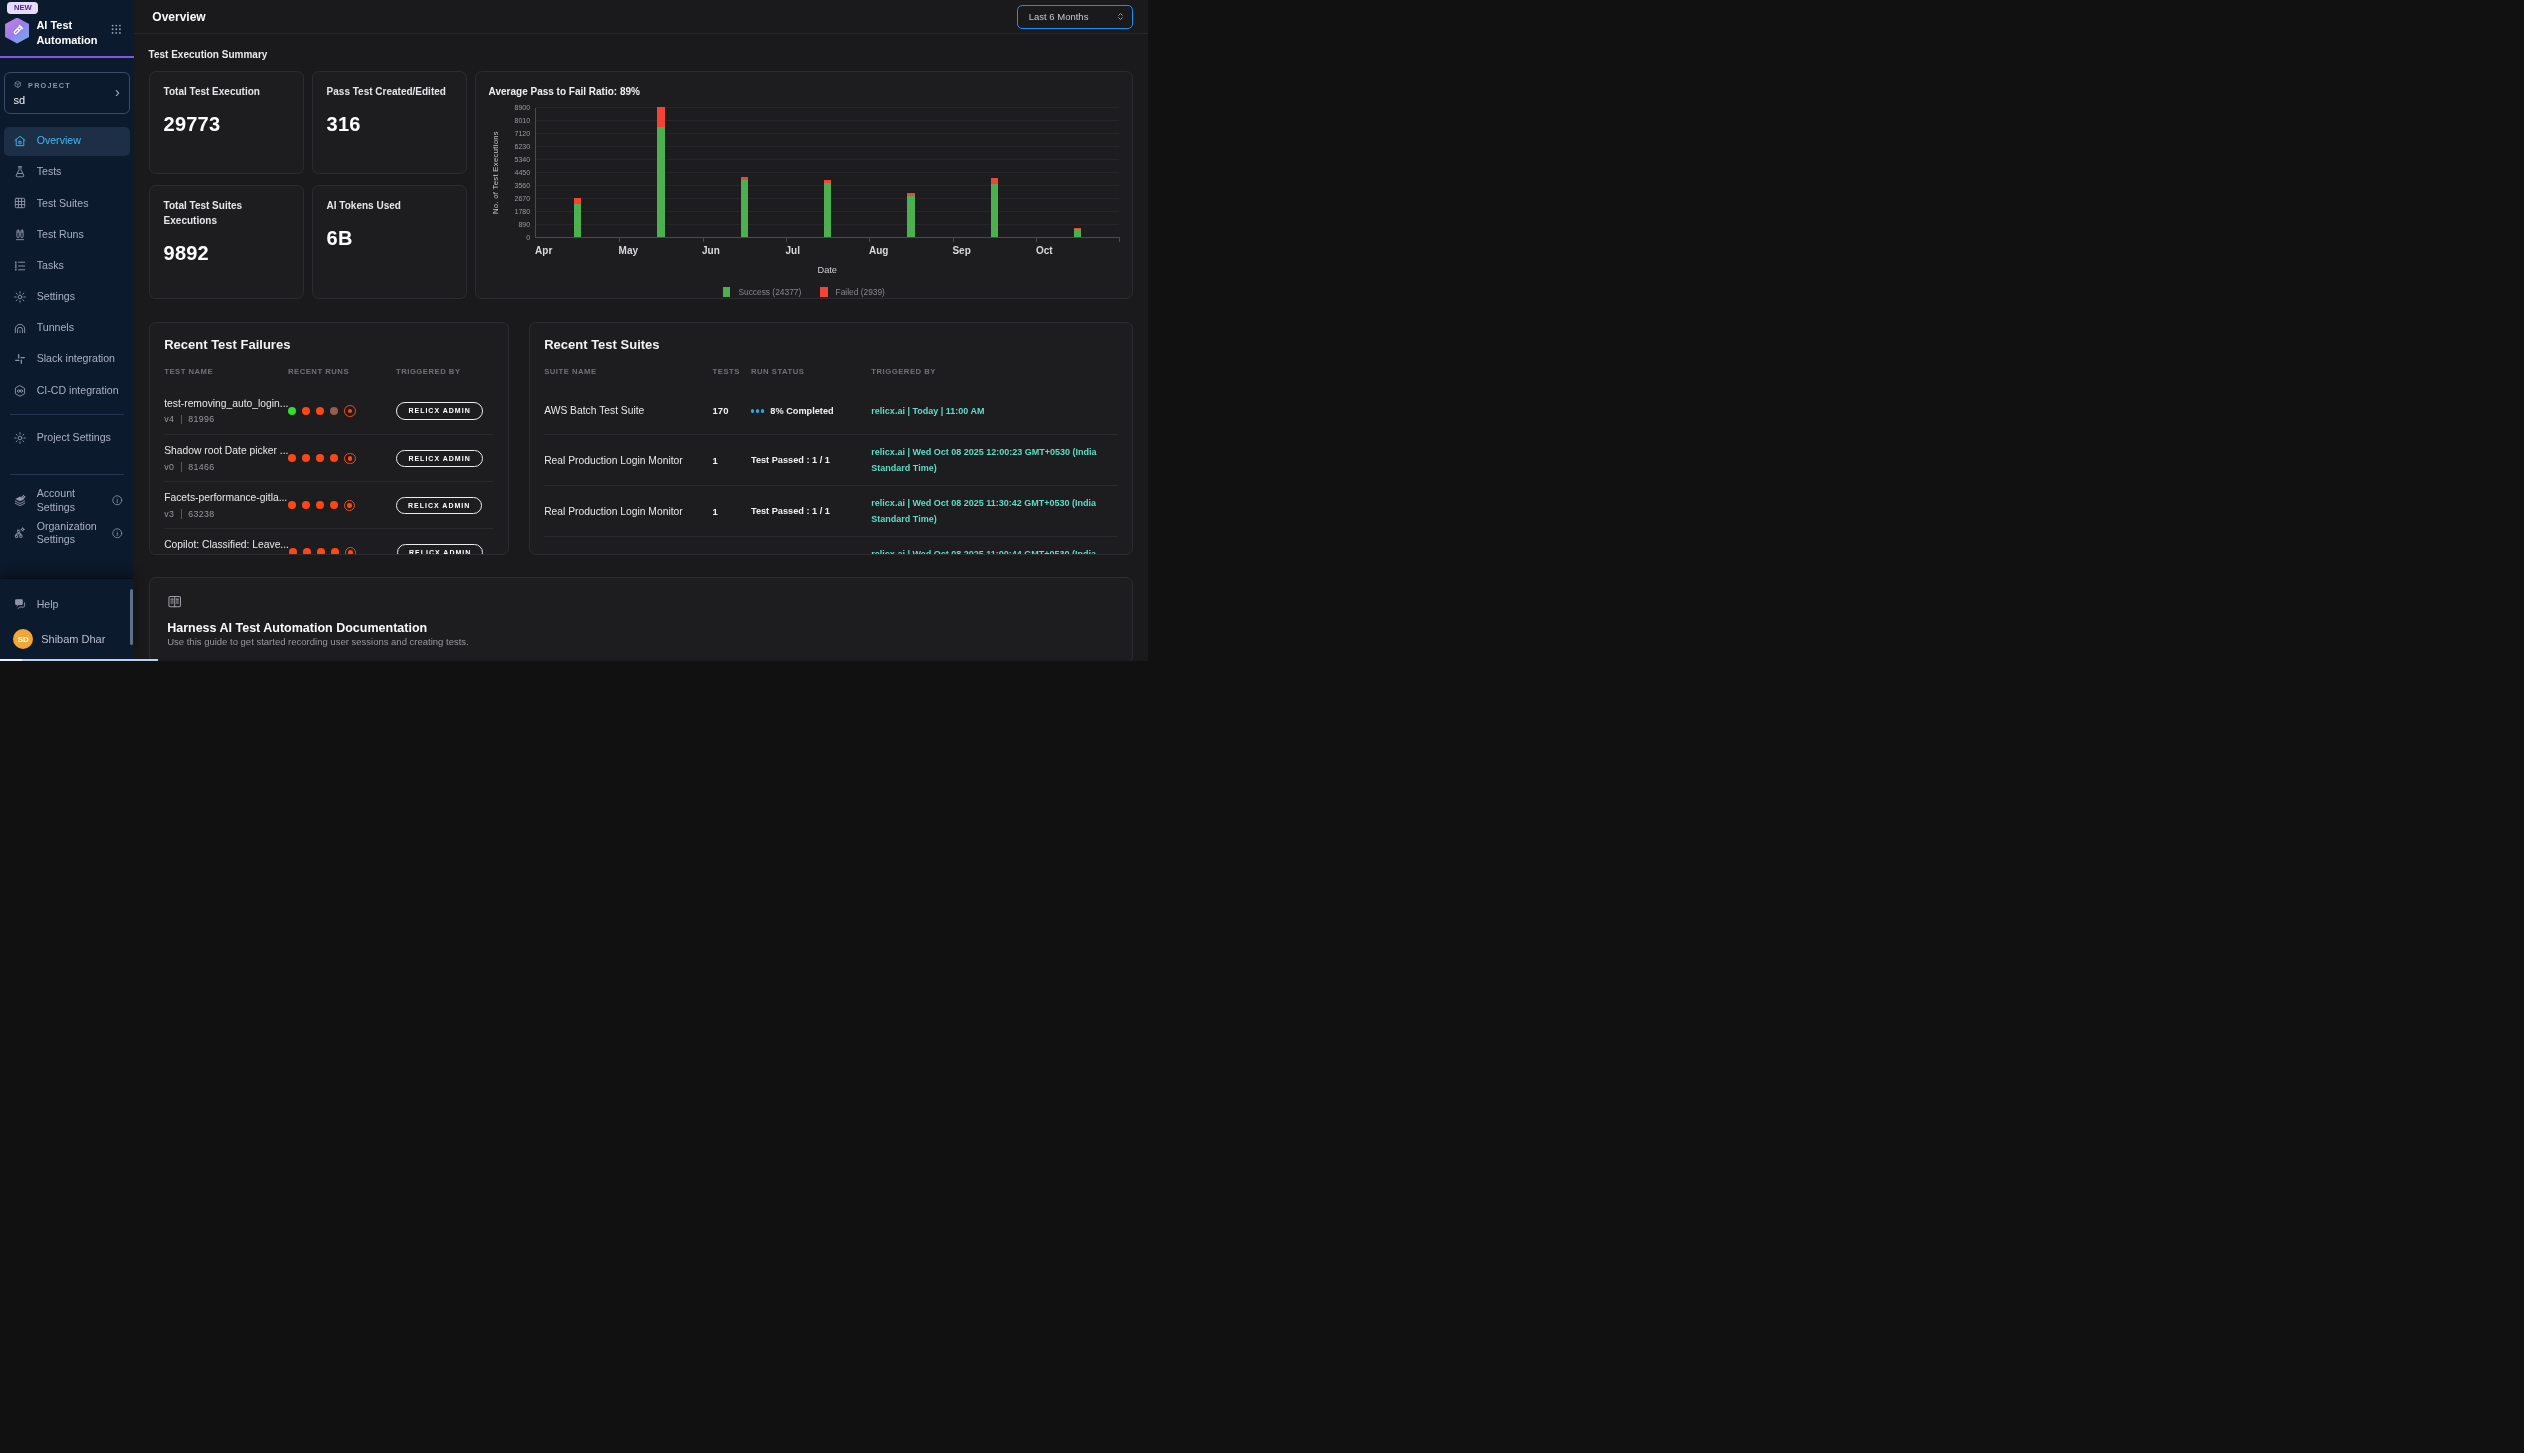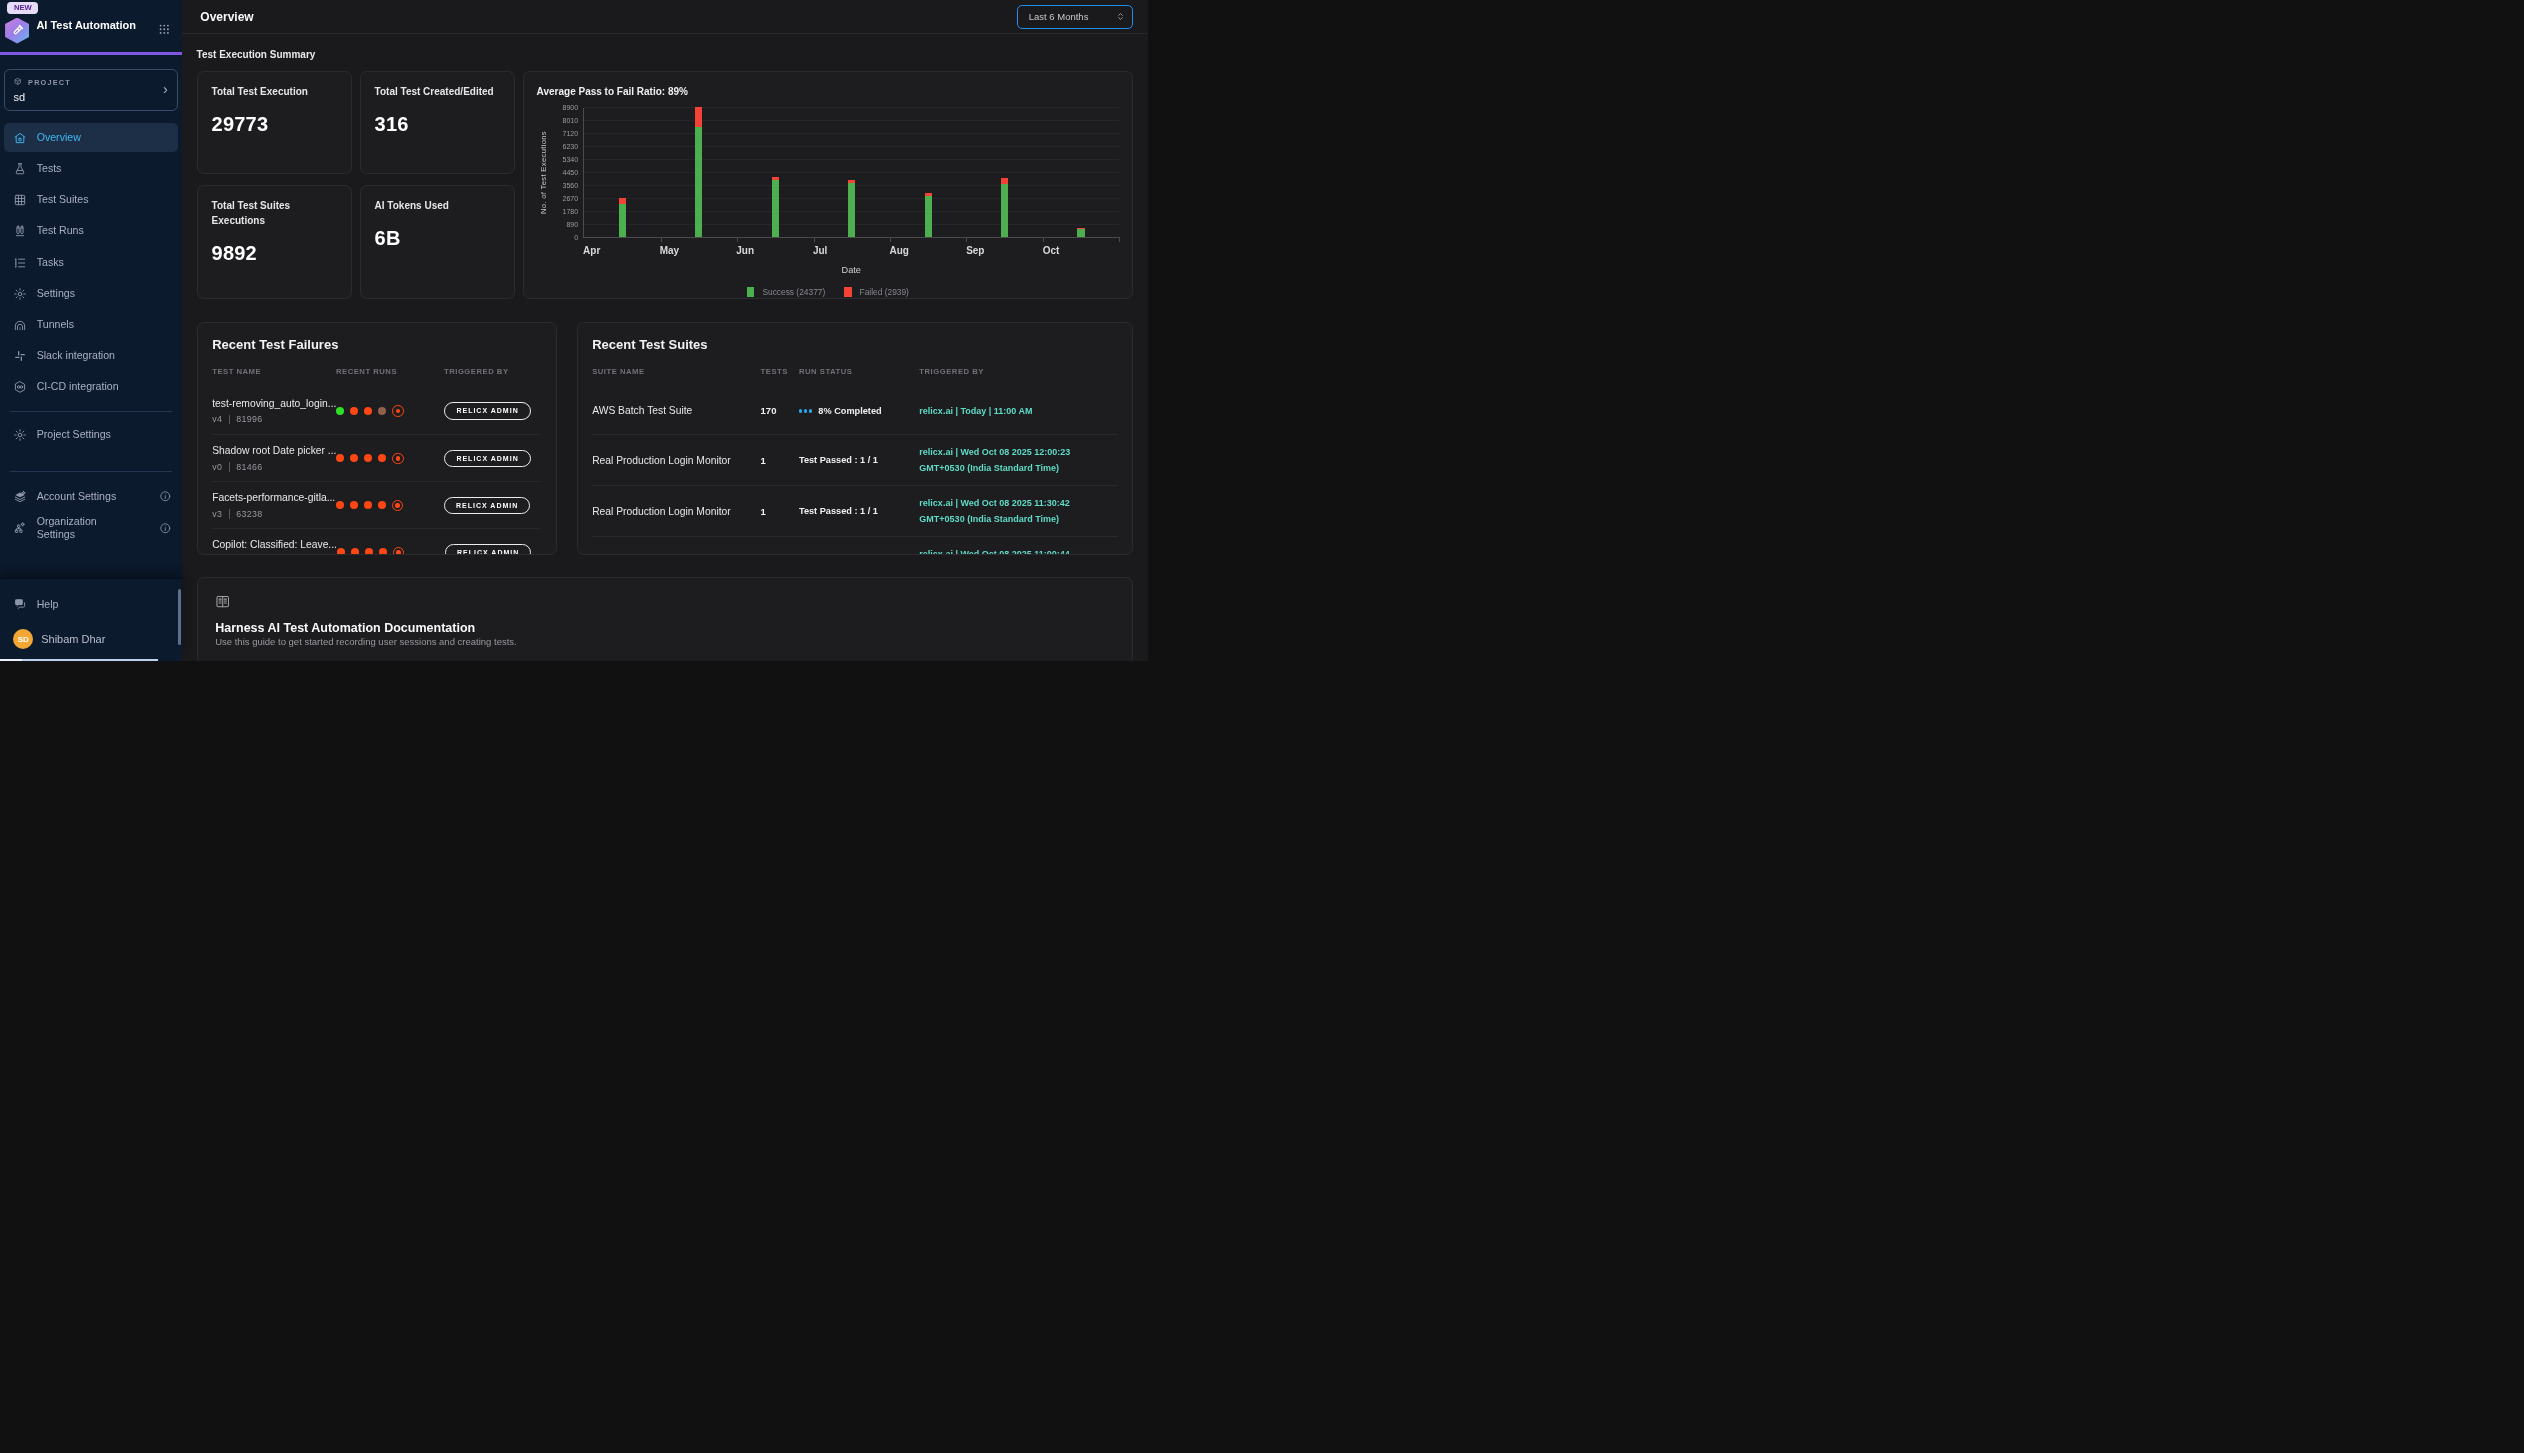--- a/index.html
+++ b/index.html
@@ -1,21 +1,21 @@
 <!DOCTYPE html>
 <html style="font-size:11.7px"><head>
 <meta charset="utf-8">
 <style>
   * { margin:0; padding:0; box-sizing:border-box; }
   html,body { background:#111; }
   body { font-family:"Liberation Sans","DejaVu Sans",sans-serif; }
   .app { width:1148px; height:661px; display:flex; overflow:hidden; background:#1a1a1c; position:relative; }
 
   
-  .sidebar { width:182px; flex-shrink:0; background:#0c1a2d; position:relative; display:flex; flex-direction:column; }
+  .sidebar { width:134px; flex-shrink:0; background:#0c1a2d; position:relative; display:flex; flex-direction:column; }
   .new-badge { position:absolute; top:1.5px; left:7.3px; background:#e7dbf8; color:#53269e; font-size:7.7px; font-weight:700; padding:1.8px 6.6px; border-radius:3.7px; z-index:2; }
   .logo-row { display:flex; align-items:flex-start; gap:7.3px; padding:17.6px 8.8px 8.8px 5.1px; }
   .logo-hex { width:24px; height:26px; flex-shrink:0; background:linear-gradient(135deg,#cd7fe0 0%,#9a7ee8 48%,#64b9ef 100%); clip-path:polygon(50% 0,100% 25%,100% 75%,50% 100%,0 75%,0 25%); display:flex; align-items:center; justify-content:center; }
   .app-title { color:#fff; font-weight:700; font-size:11px; line-height:1.3; flex:1; padding-top:0.7px; }
   .apps-grid { color:#9aa0b5; cursor:pointer; padding-top:5.1px; margin-right:2.9px; }
   .purple-line { height:2.2px; background:#7e57e2; }
   .project-box { margin:14.6px 4.4px 0 3.7px; border:0.7px solid #3b4b66; border-radius:5.9px; padding:6.6px 8.8px; display:flex; align-items:center; cursor:pointer; }
   .project-label-row { display:flex; gap:5.1px; align-items:center; color:#8d94ab; font-size:7.3px; font-weight:700; letter-spacing:1.2px; }
   .project-name { color:#f2f3f6; font-size:11px; margin-top:2.9px; }
   .p-chev { margin-left:auto; color:#aab0c5; font-size:14.6px; line-height:1; padding-bottom:2.2px; }
@@ -332,21 +332,21 @@
     <div class="body">
       <div class="section-title">Test Execution Summary</div>
 
       <div class="top-grid">
 
         <section class="card stat-card">
             <div class="stat-label">Total Test Execution</div>
             <div class="stat-value">29773</div>
           </section>
           <section class="card stat-card">
-            <div class="stat-label">Total Test Created/Edited</div>
+            <div class="stat-label">Pass Test Created/Edited</div>
             <div class="stat-value">316</div>
           </section>
           <section class="card stat-card">
             <div class="stat-label">Total Test Suites Executions</div>
             <div class="stat-value">9892</div>
           </section>
           <section class="card stat-card">
             <div class="stat-label">AI Tokens Used</div>
             <div class="stat-value">6B</div>
           </section>

